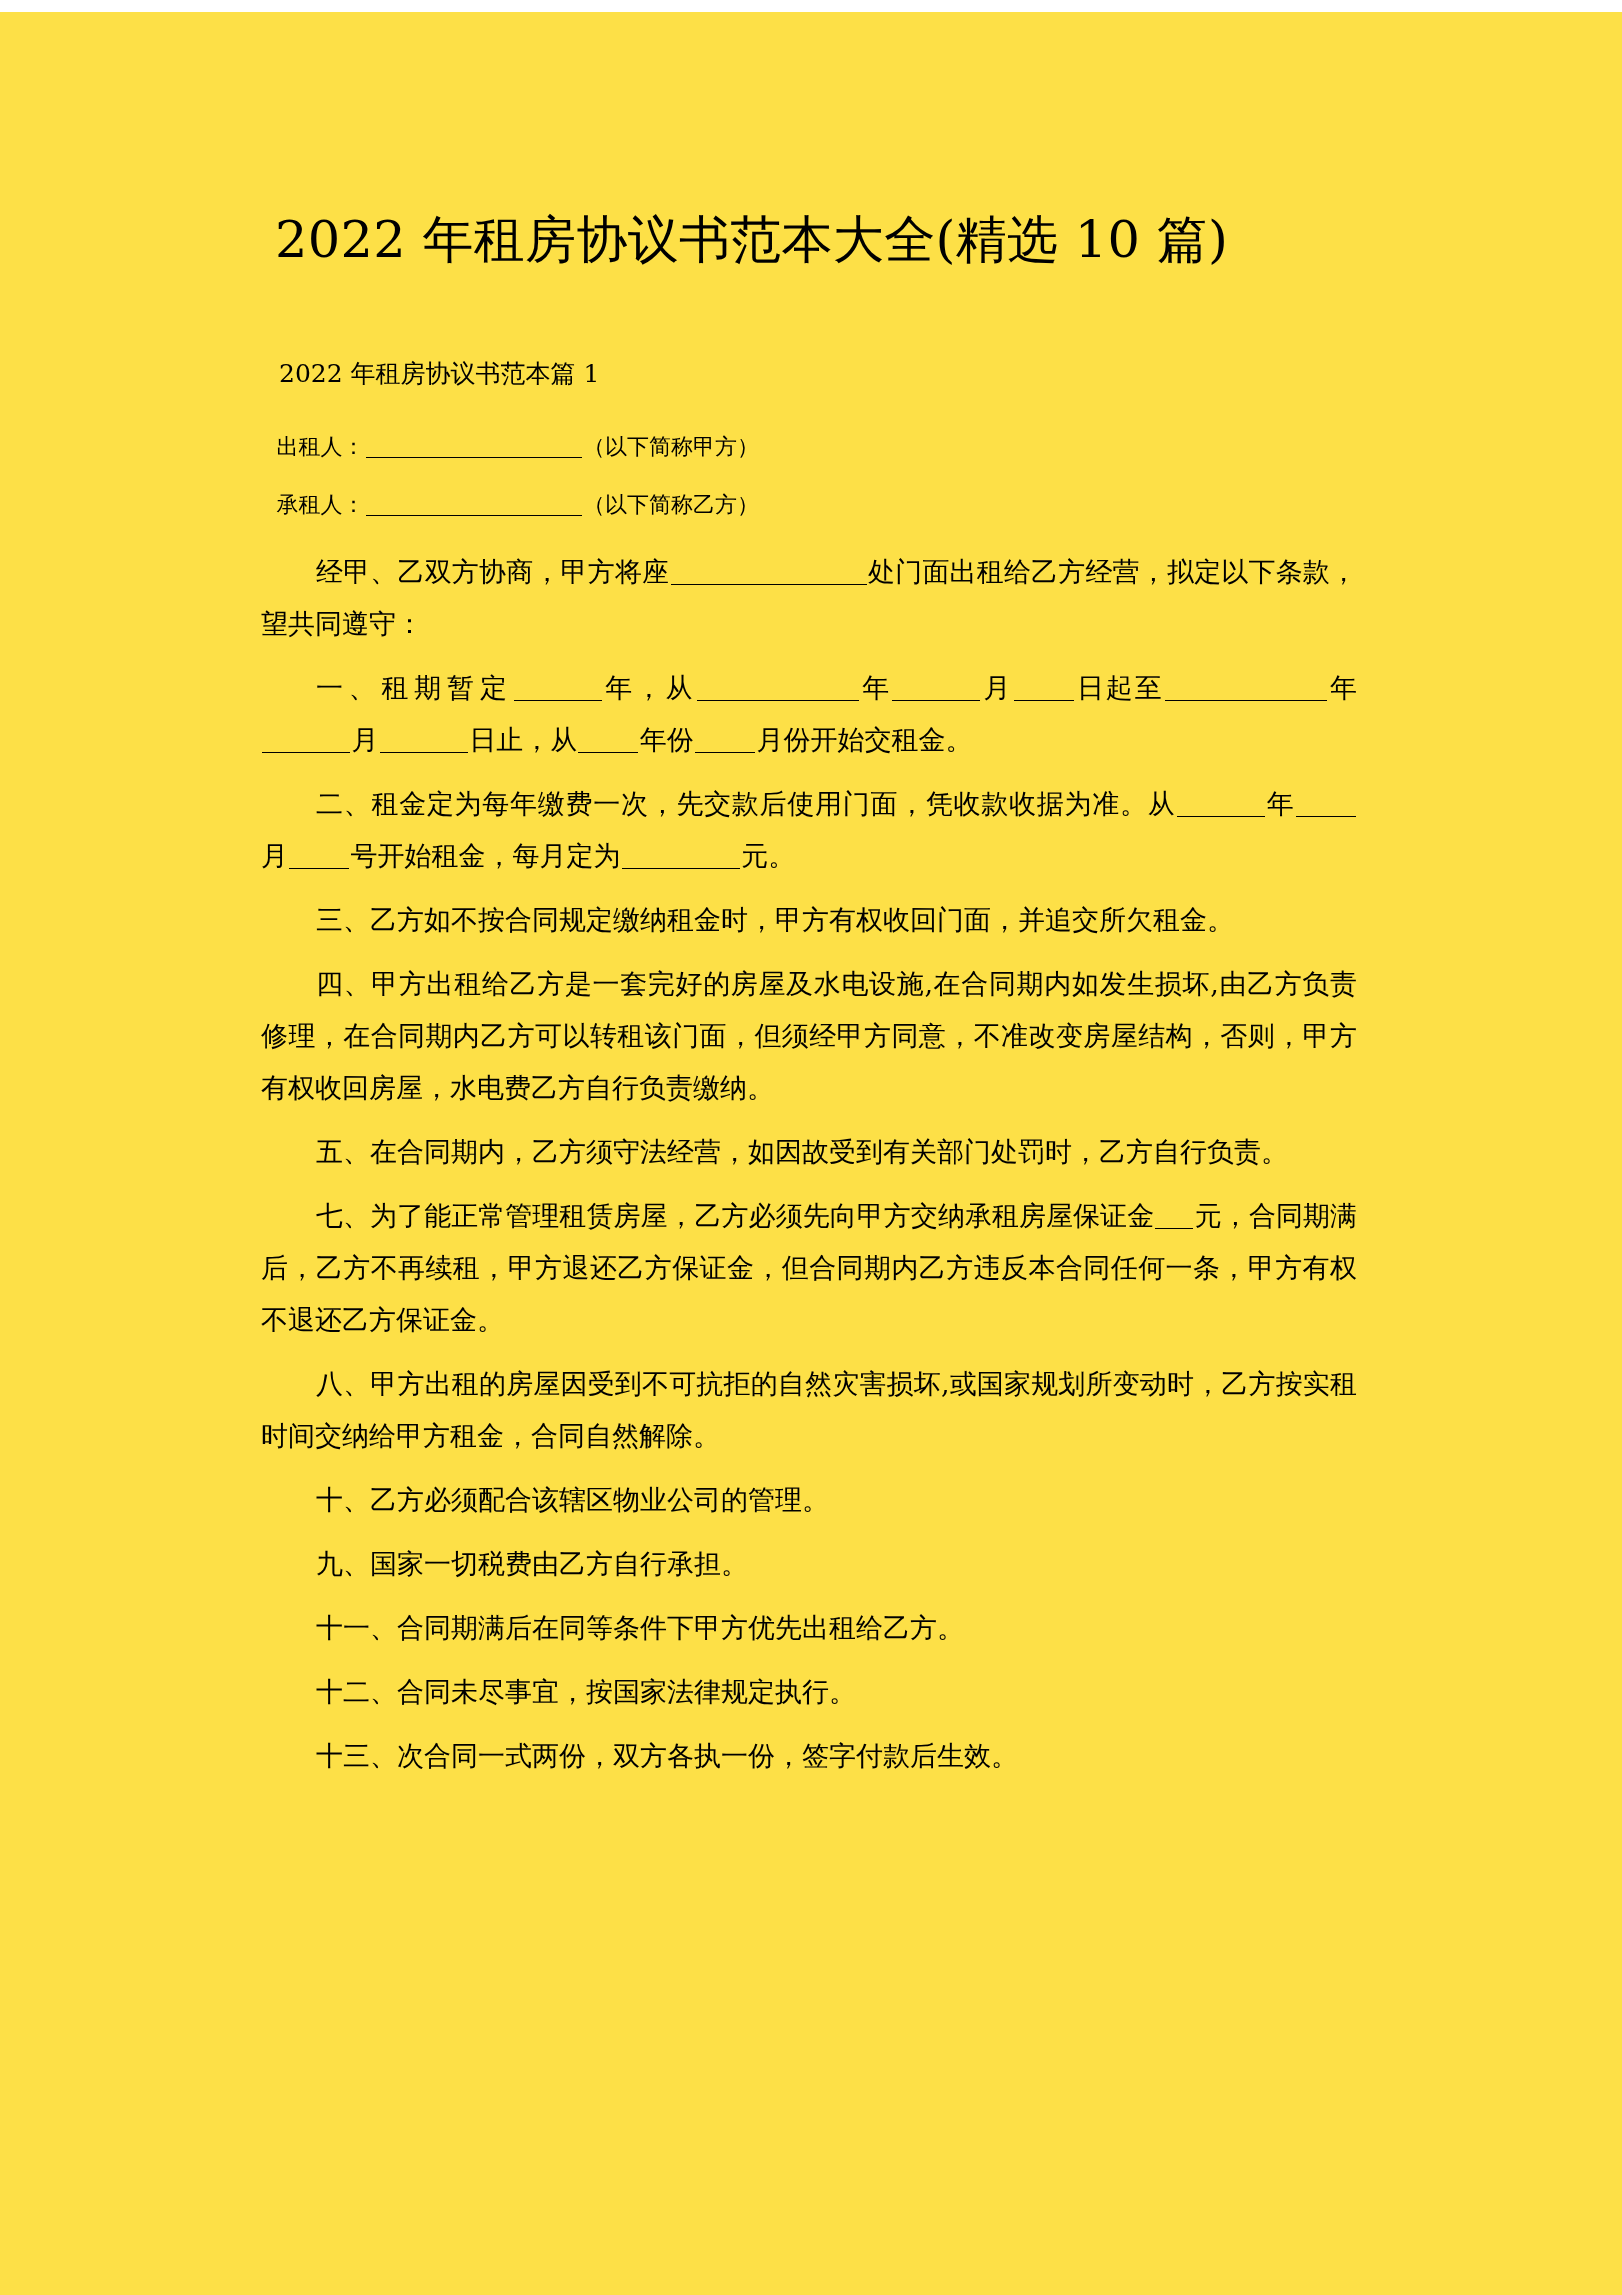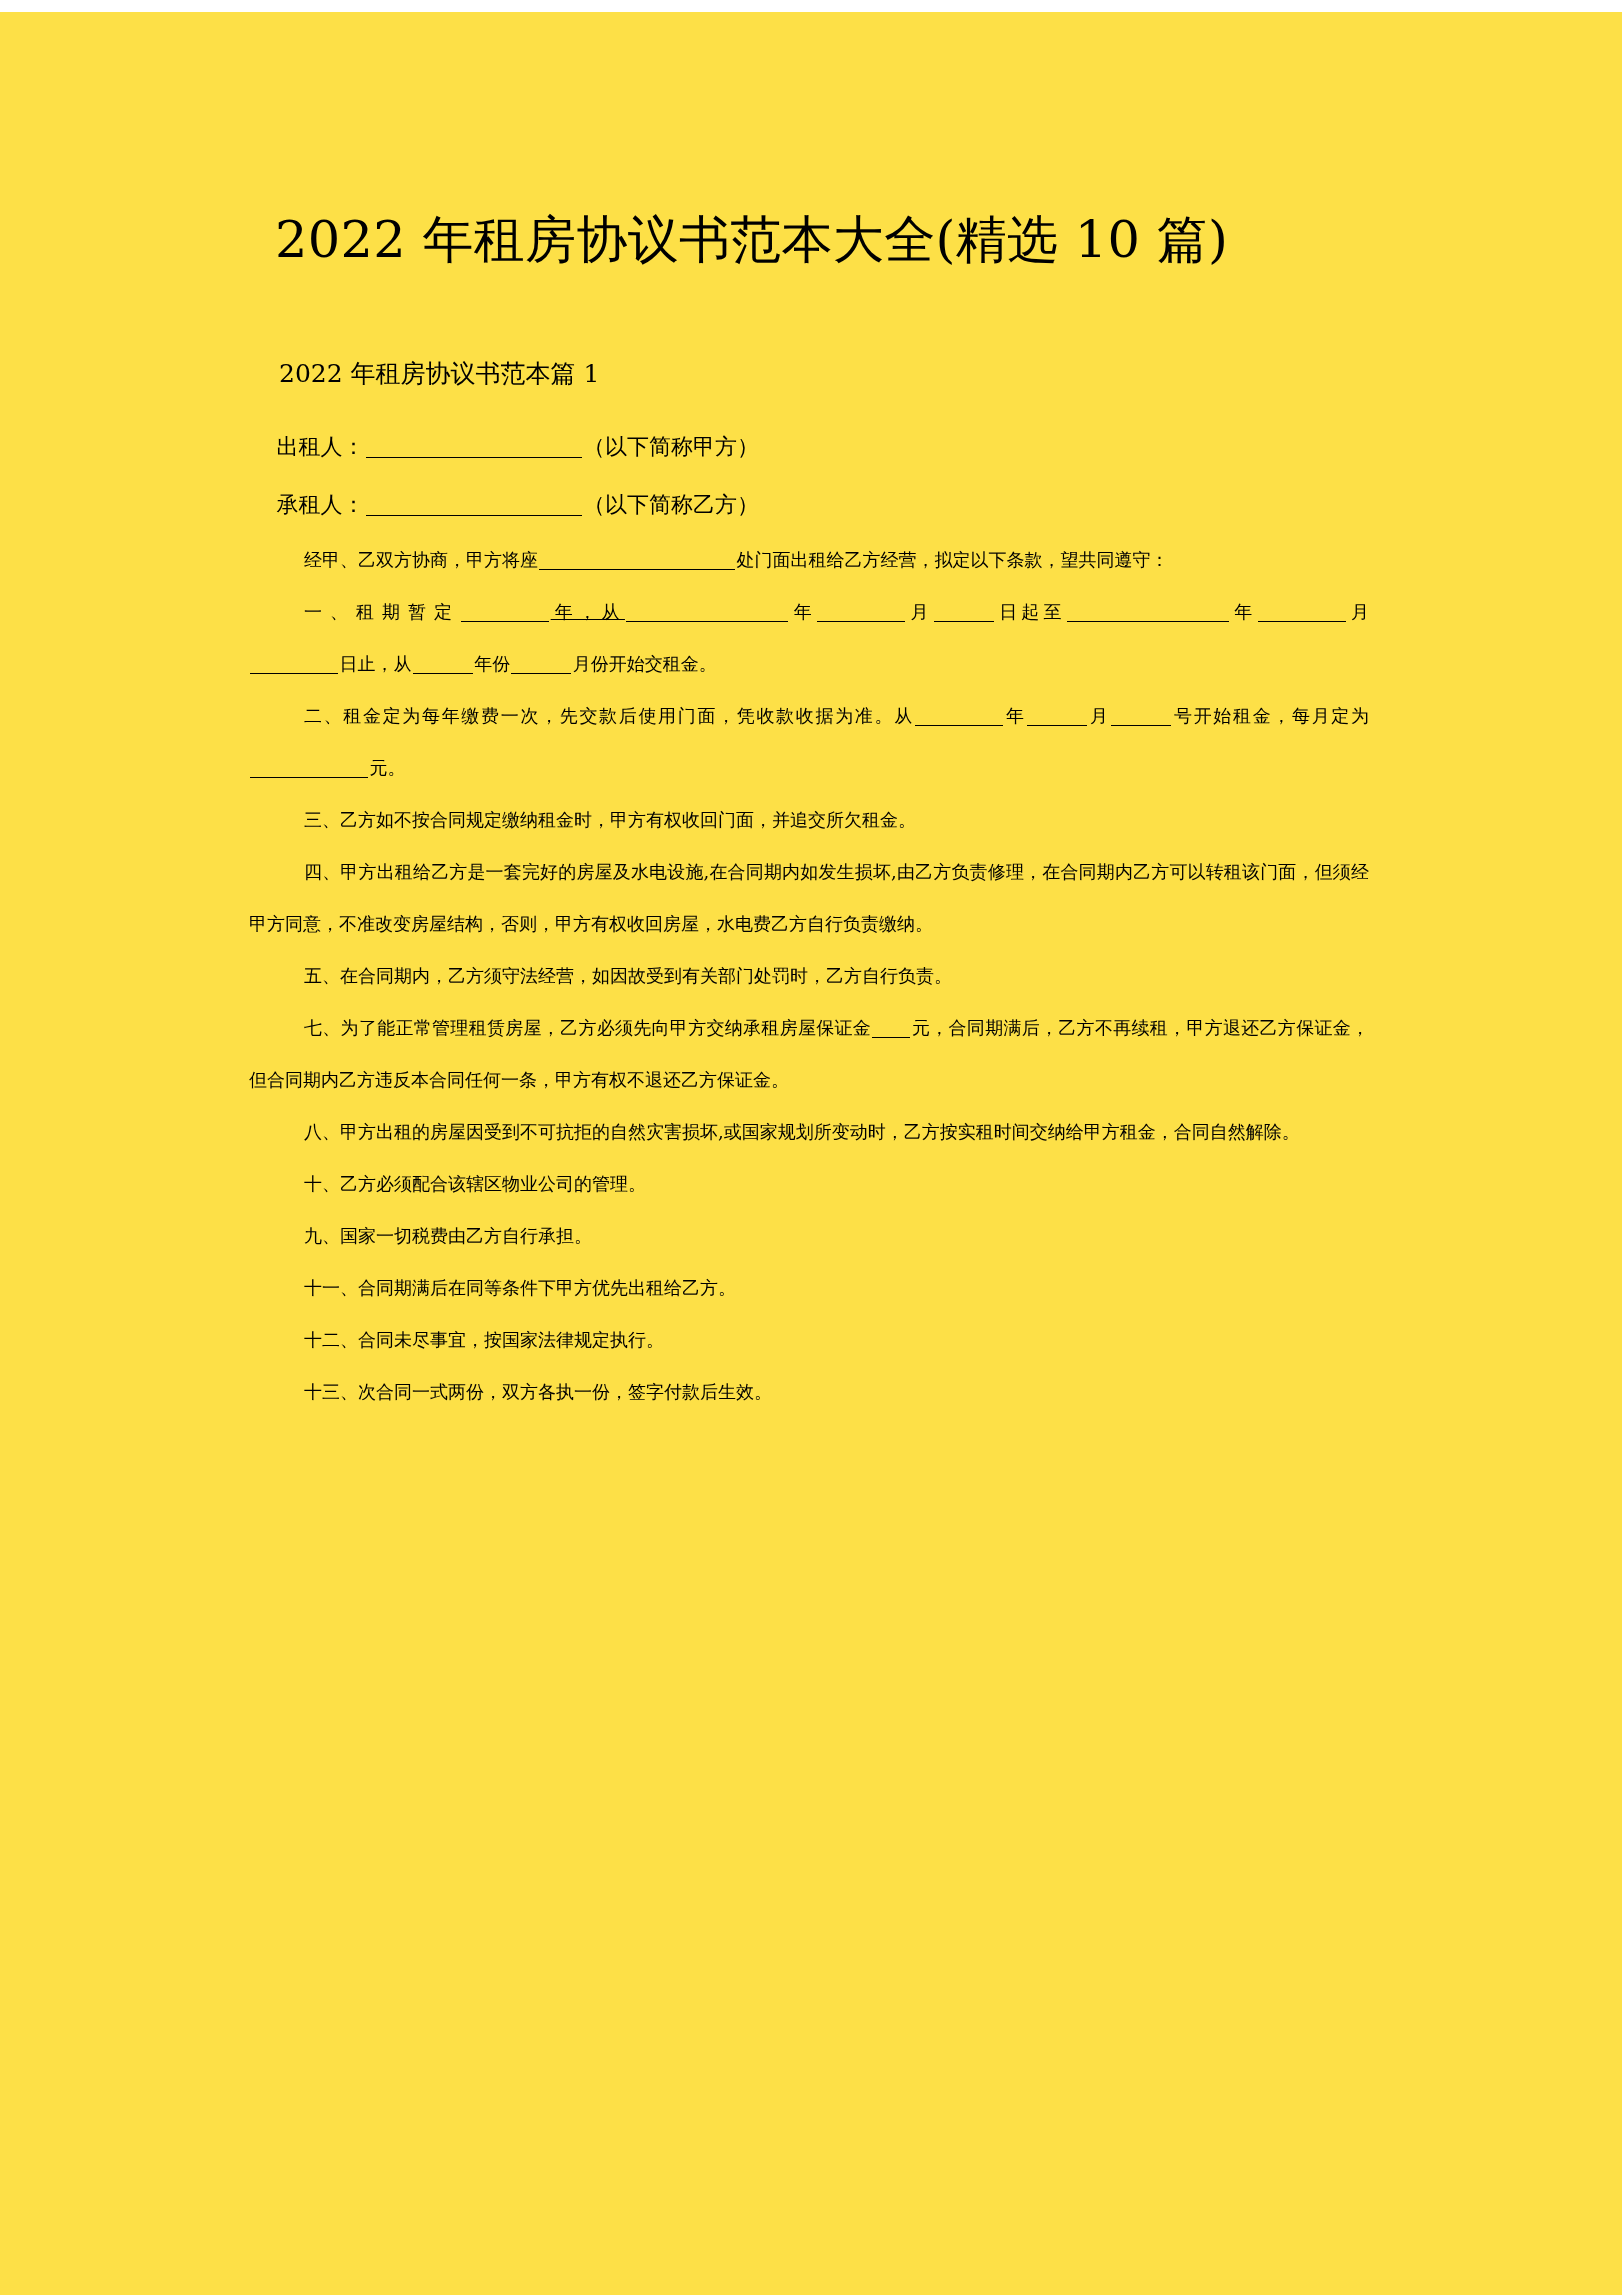--- a/index.html
+++ b/index.html
@@ -41,23 +41,23 @@
 
   
   .body-block {
     position: absolute;
     left: 249px;
     top: 335px;
     width: 1120px;
   }
 
   .para {
-    font-size: 18px;
+    font-size: 27px;
     line-height: 52px;
-    margin: 0;
+    margin: 12px;
     text-align: justify;
     text-justify: inter-ideograph;
     word-break: break-all;
   }
 
   .para.indent {
     text-indent: 55px;
   }
 
   .gap-sm { height: 17px; }
@@ -90,21 +90,21 @@
   .b-xs { width: 38px; }
   .b-sm { width: 60px; }
   .b-md { width: 88px; }
   .b-lg { width: 118px; }
   .b-xl { width: 162px; }
   .b-xxl { width: 196px; }
   .b-party { width: 216px; }
 
   
   .spread-1 { letter-spacing: 3.9px; }
-  .spread-2 { letter-spacing: 1.3px; text-decoration: underline; }
+  .spread-2 { letter-spacing: 1.3px; }
 </style>
 </head>
 <body>
 
 <div class="page">
 
   <div class="doc-title">2022 年租房协议书范本大全(精选 10 篇)</div>
 
   <div class="body-block">
 

